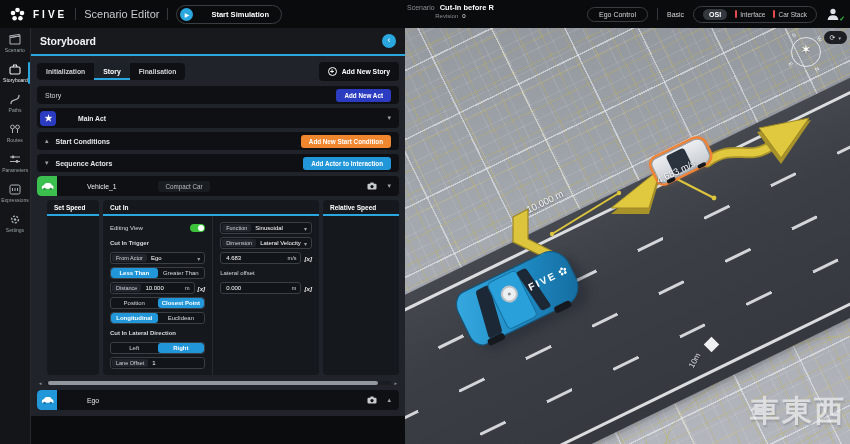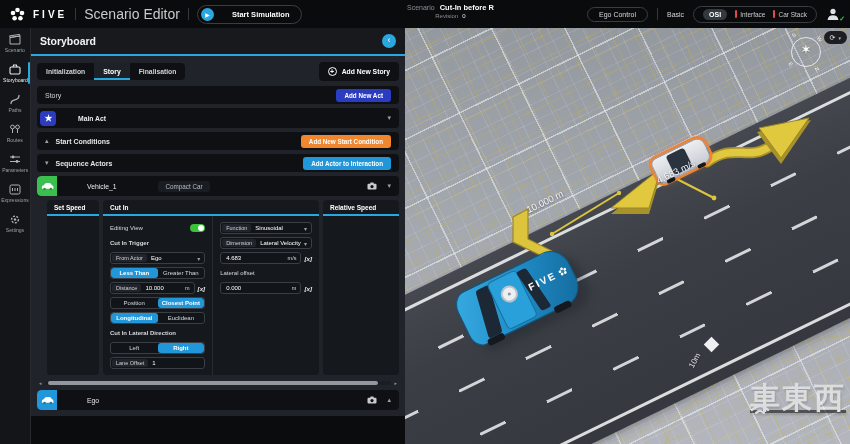--- a/index.html
+++ b/index.html
@@ -5,21 +5,21 @@
   * { margin:0; padding:0; box-sizing:border-box; }
   html,body { width:850px; height:444px; background:#000; overflow:hidden; }
   body { font-family:"Liberation Sans", sans-serif; }
   .app { position:relative; width:850px; height:444px; background:#0a0b0d; overflow:hidden; }
 
   
   .topbar { position:absolute; left:0; top:0; width:850px; height:28px; background:#0a0b0c; display:flex; align-items:center; z-index:30; }
   .tb-left { display:flex; align-items:center; gap:8px; padding-left:10px; }
   .brand-name { color:#fff; font-size:10px; font-weight:bold; letter-spacing:3px; }
   .tb-div { width:1px; height:12px; background:#34373c; }
-  .app-title { color:#c7cace; font-size:14px; }
+  .app-title { color:#c7cace; font-size:11px; }
   .start-pill { display:flex; align-items:center; gap:18px; border:1px solid #3a3d42; border-radius:12px; padding:2px 12px 2px 3px; cursor:pointer; }
   .play-circ { width:13px; height:13px; border-radius:50%; background:#2aa7df; color:#fff; font-size:6px; display:flex; align-items:center; justify-content:center; }
   .start-lbl { color:#fff; font-size:7.5px; font-weight:bold; }
   .scn-block { position:absolute; left:407px; top:3px; line-height:1.3; }
   .scn-l1 { font-size:7.5px; }
   .scn-l1 .k { color:#8a8e94; margin-right:5px; font-size:7px; }
   .scn-l1 .v { color:#fff; font-weight:bold; }
   .scn-l2 { font-size:6px; text-align:center; }
   .scn-l2 .k { color:#8a8e94; margin-right:4px; }
   .scn-l2 .v { color:#e5e7ea; }
@@ -137,21 +137,21 @@
   .tc-win { position:absolute; left:30%; top:12%; width:34%; height:76%; background:#2a333e; border-radius:3px; }
   .tc-wheel { position:absolute; width:9px; height:4px; border-radius:2px; background:#15181c; bottom:-2px; }
   
   .compass { position:absolute; left:382px; top:5px; width:38px; height:38px; cursor:pointer; }
   .cp-ring { position:absolute; left:4px; top:4px; width:30px; height:30px; border-radius:50%; border:1.5px solid rgba(255,255,255,.75); }
   .cp-star { position:absolute; left:0; right:0; top:9px; text-align:center; color:#fff; font-size:13px; text-shadow:0 1px 2px rgba(0,0,0,.3); }
   .cp-l { position:absolute; font-size:5.5px; color:rgba(255,255,255,.9); }
   .view-btn { position:absolute; right:3px; top:3px; height:13px; border-radius:7px; background:rgba(18,20,24,.92); color:#e4e7ea; display:flex; align-items:center; gap:3px; padding:0 6px; font-size:7px; cursor:pointer; }
   .view-btn .vc { font-size:5px; color:#b9bdc2; }
   
-  .wm { position:absolute; right:4px; bottom:25px; display:flex; align-items:flex-end; opacity:.55;text-decoration:underline; }
+  .wm { position:absolute; right:4px; bottom:12px; display:flex; align-items:center; opacity:.55; }
   .wm-txt { color:#ffffff; font-size:30px; font-weight:bold; letter-spacing:2px; text-shadow:1px 2px 2px rgba(70,75,85,.45); }
   .wm-wifi { margin-top:-4px; margin-right:-22px; position:relative; z-index:2; }
 </style>
 </head>
 <body>
 
 <div class="app">
 
   <div class="topbar">
     <div class="tb-left">

